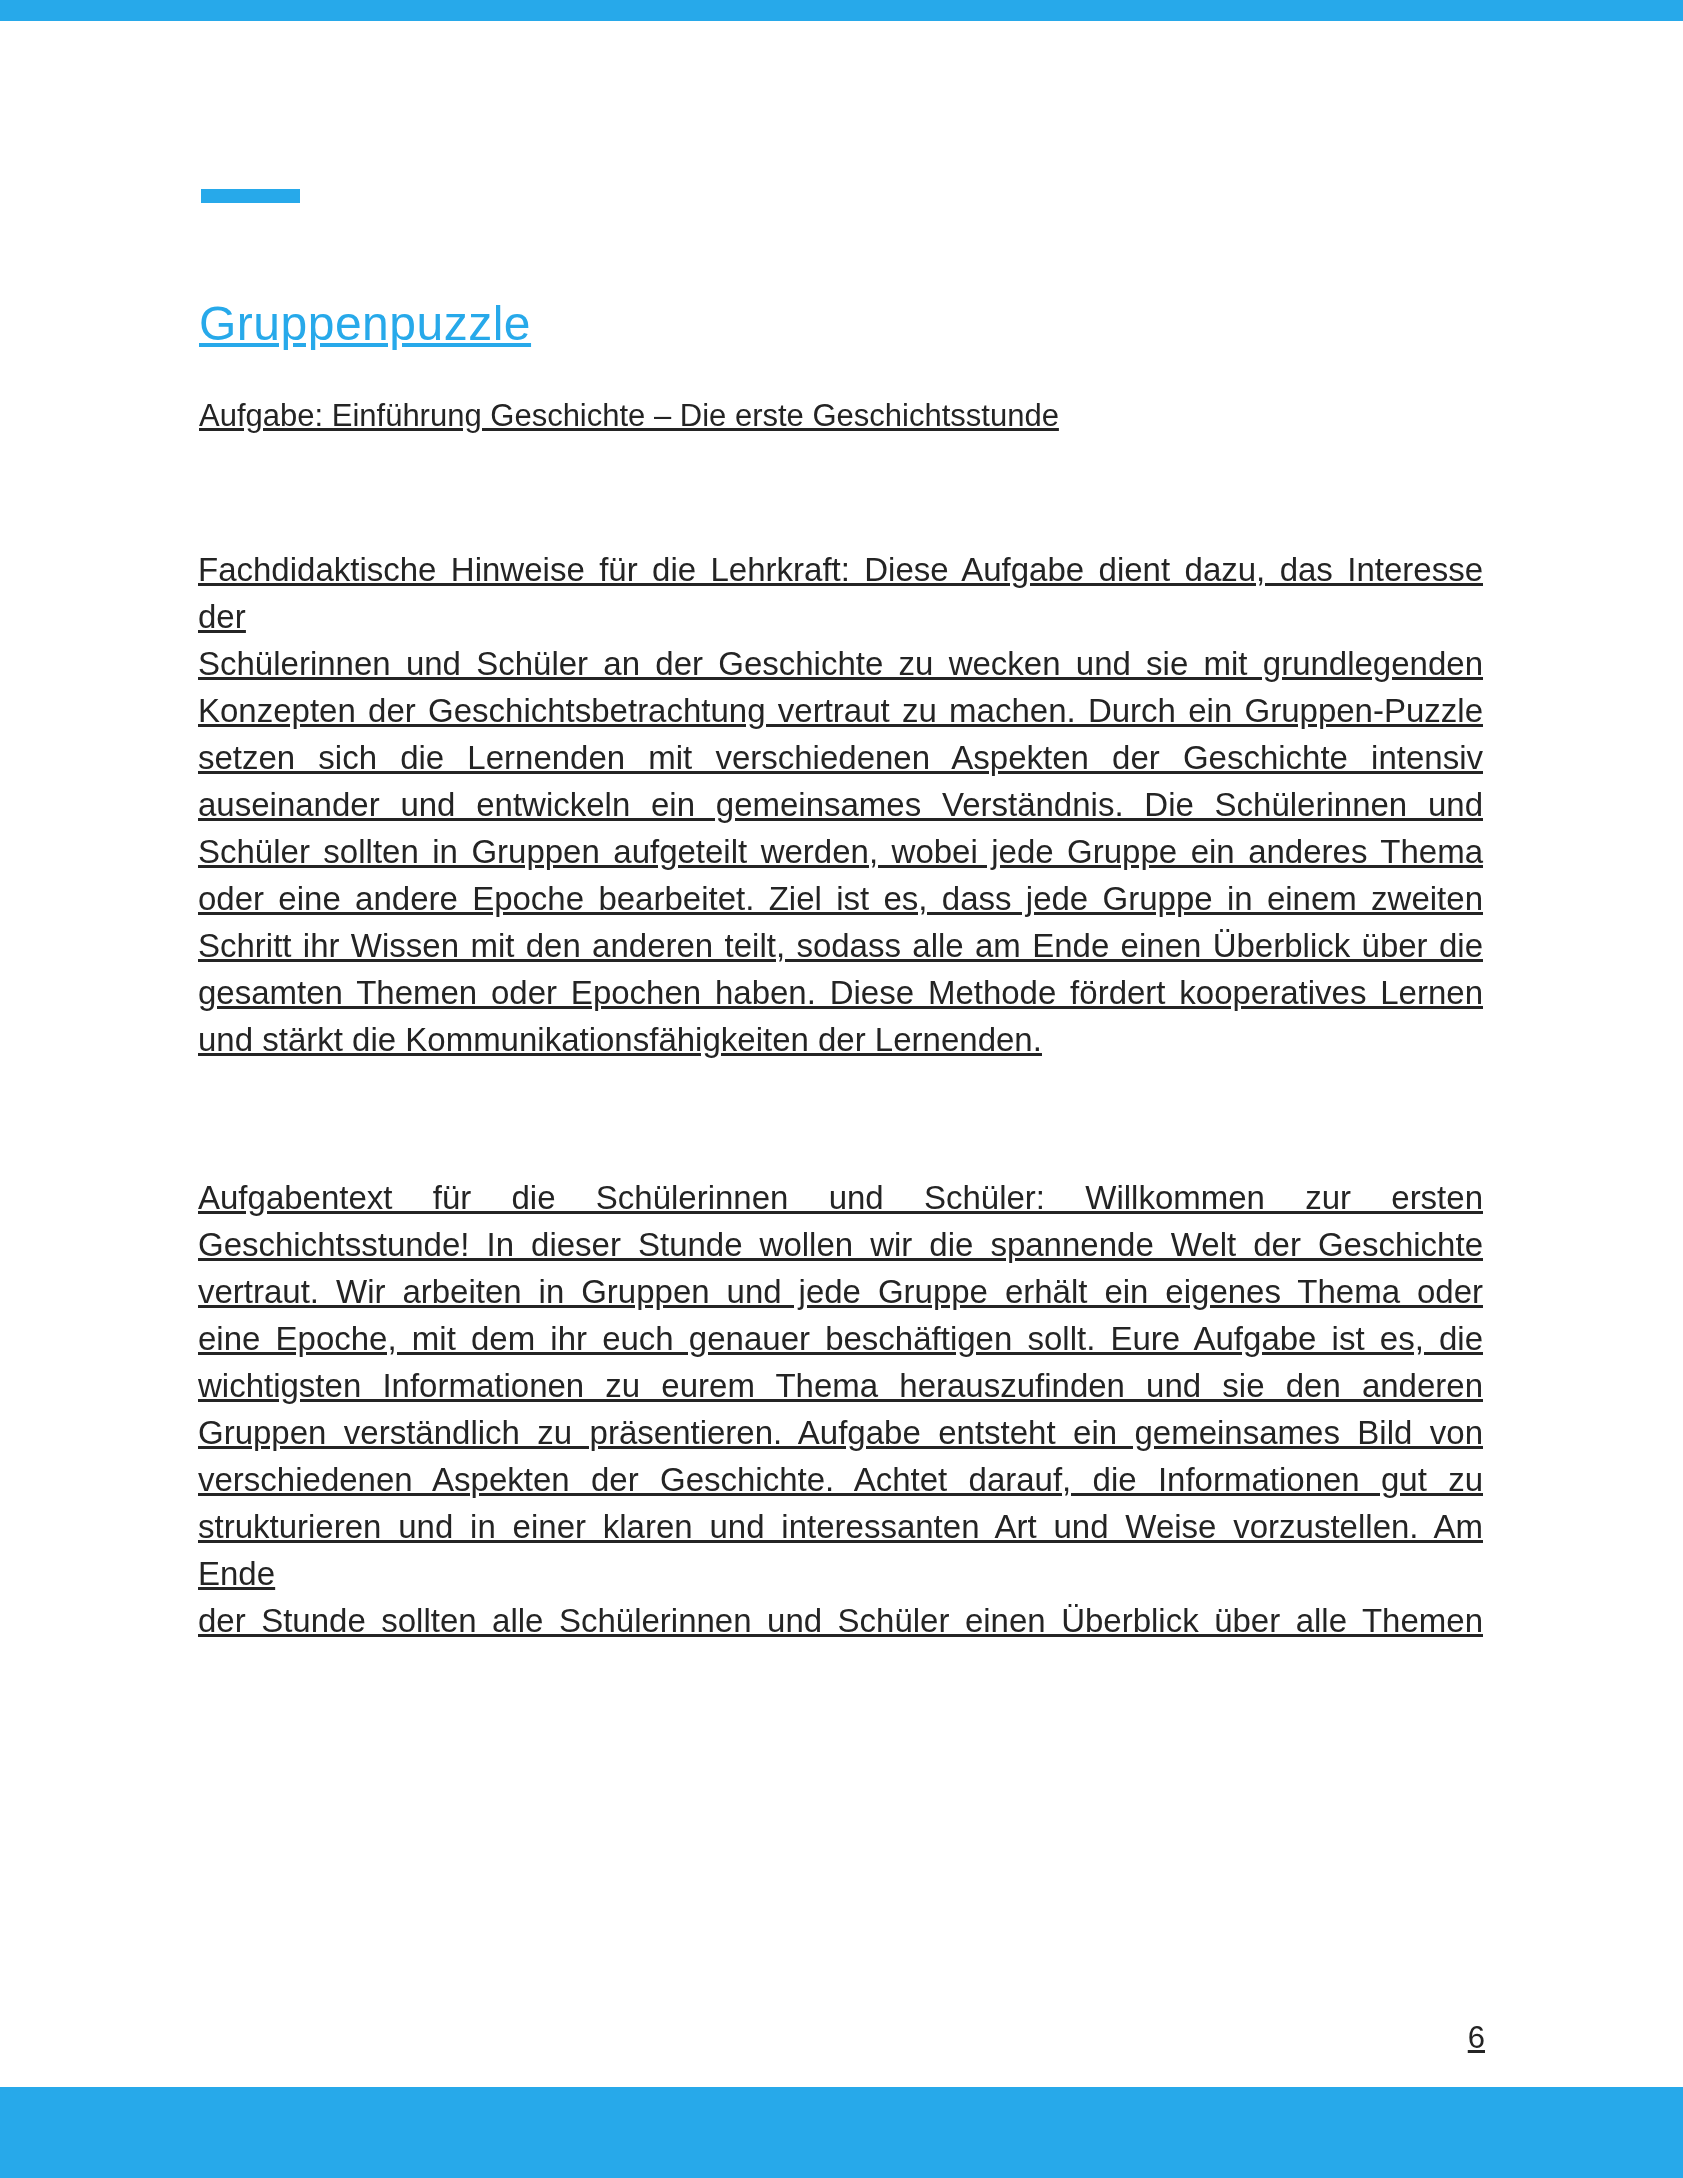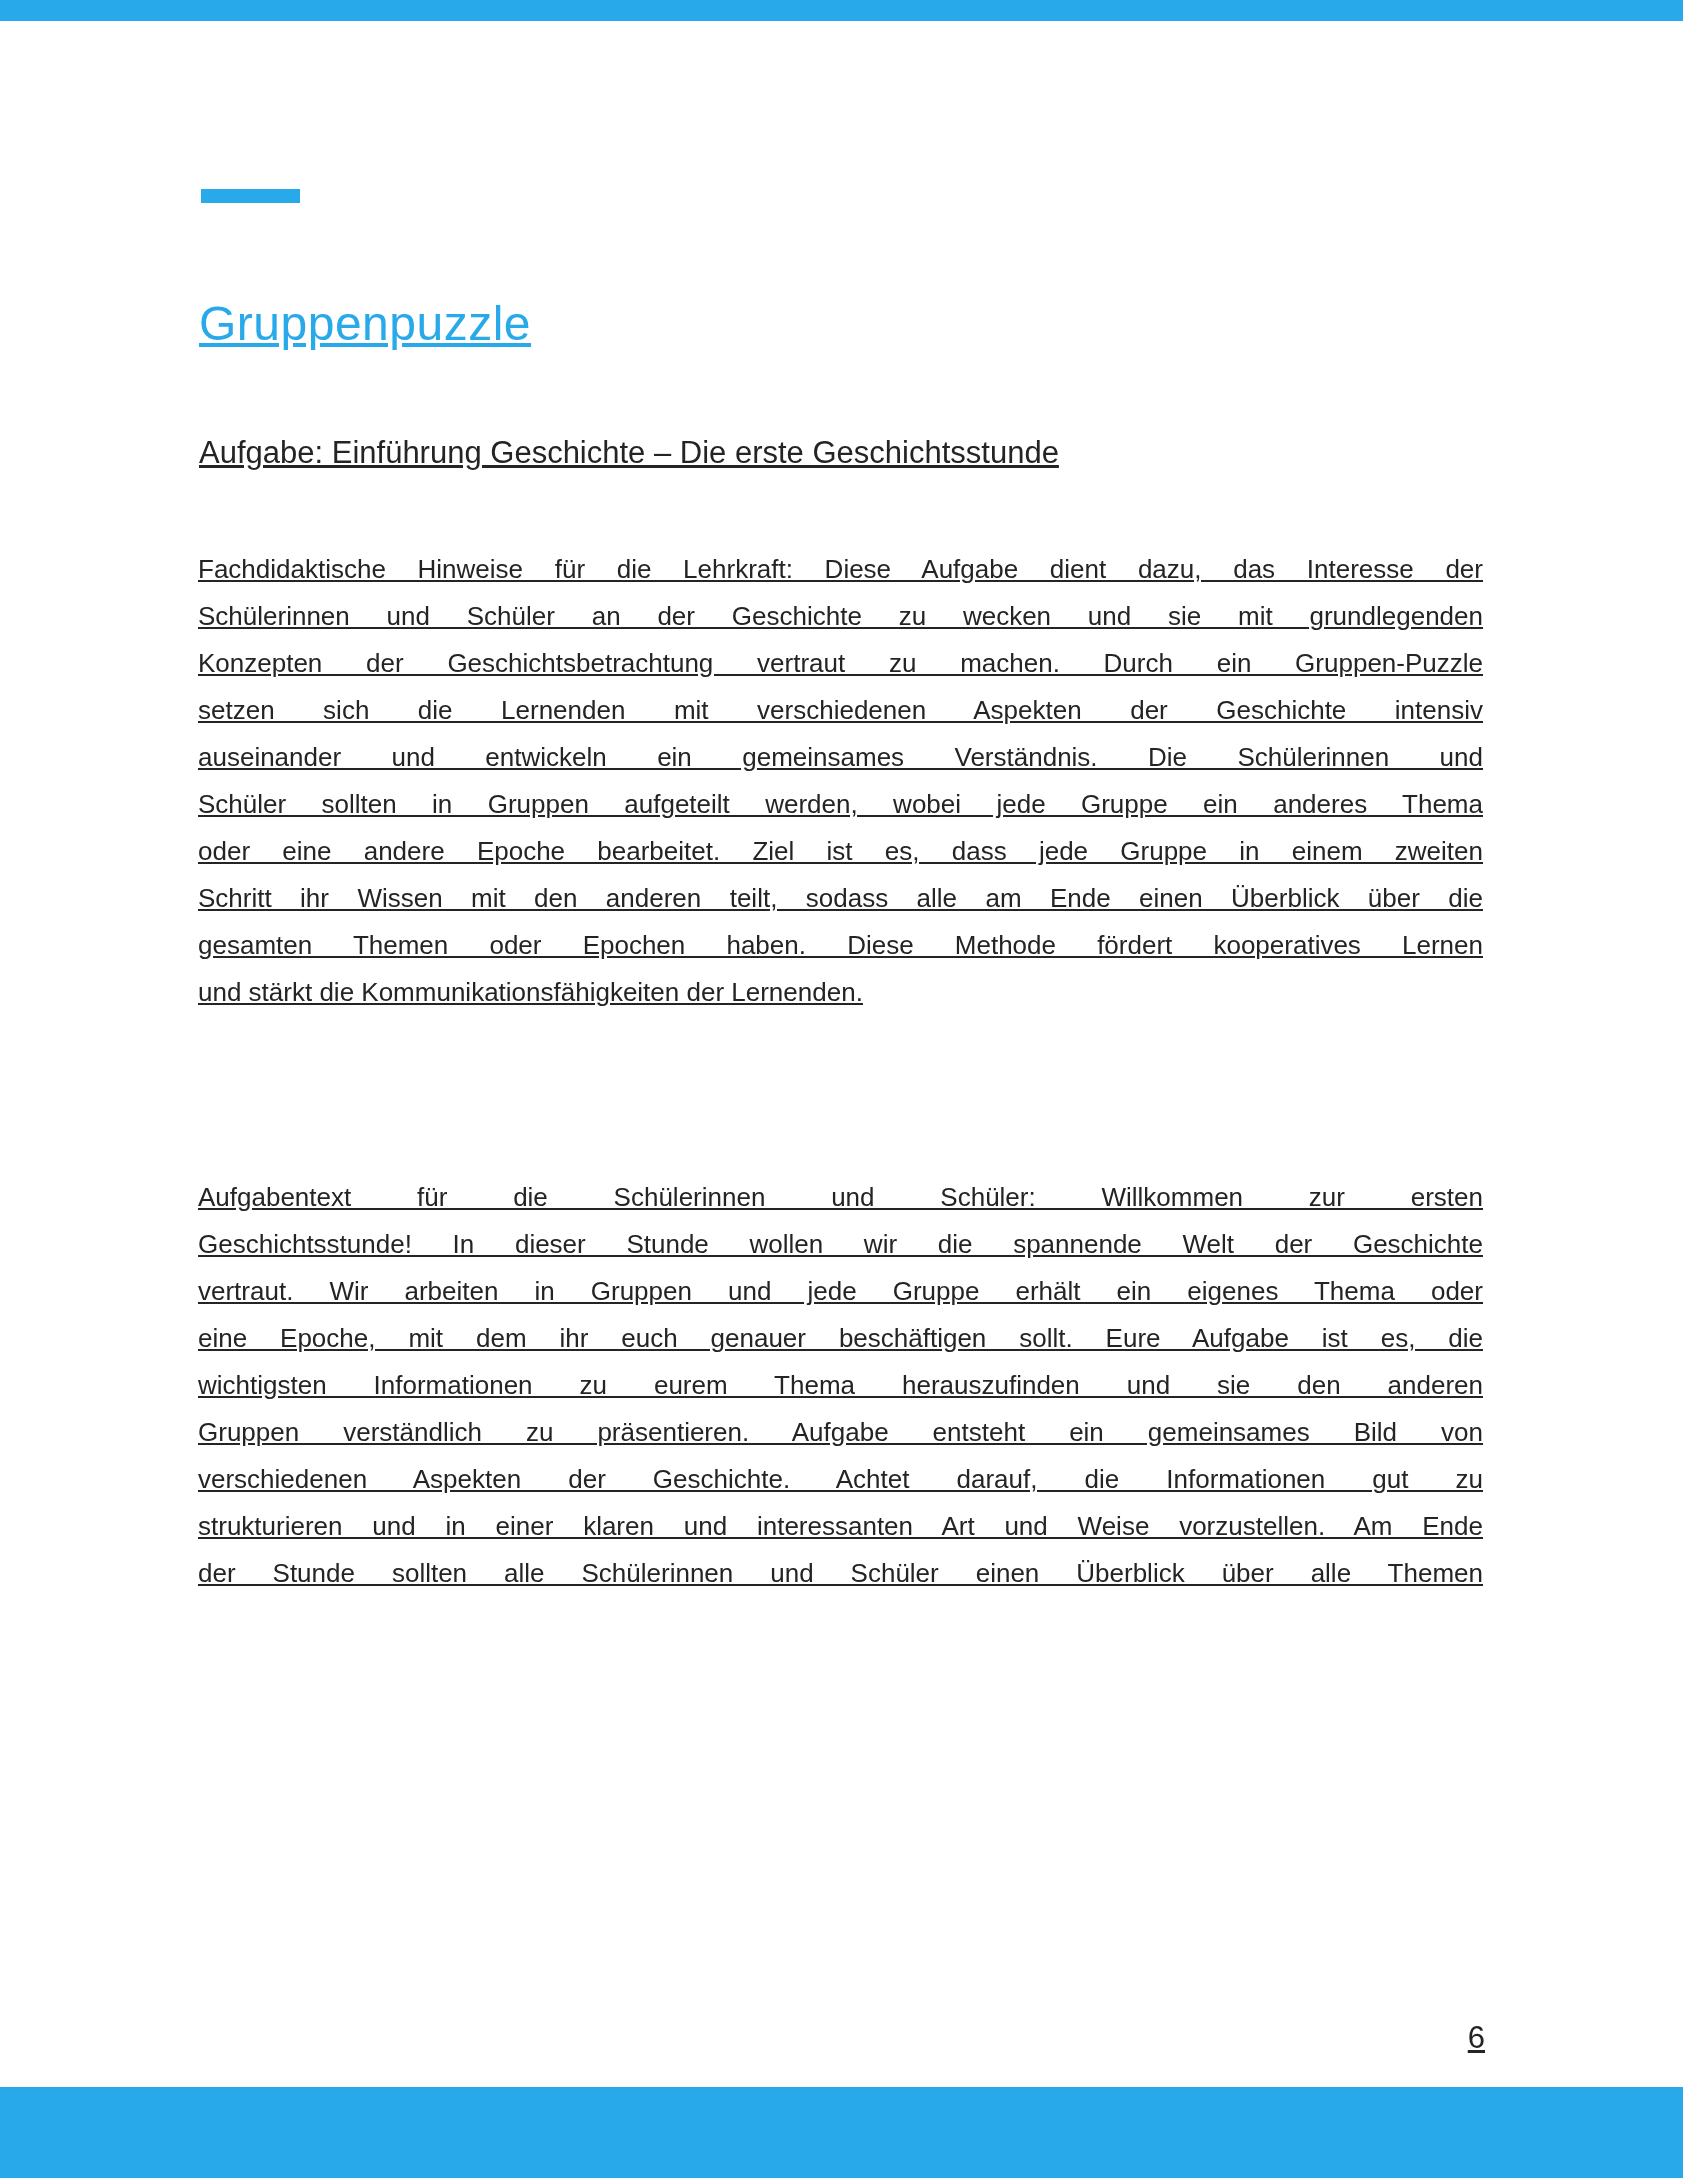--- a/index.html
+++ b/index.html
@@ -40,27 +40,26 @@
     letter-spacing: 0.5px;
     color: var(--accent, #27a9ea);
   }
   .doc-subtitle {
     position: absolute;
     left: 199px; top: 397px;
     width: 1285px;
     font-size: 31px;
     line-height: 1.2;
     font-weight: 400;
-    margin-top: 37px;
   }
   .paragraph {
     position: absolute;
     left: 198px;
     width: 1285px;
-    font-size: 26px;
+    font-size: 33px;
     line-height: 47px;
     font-weight: 400;
   }
   #para-teacher { top: 546px; }
   #para-student { top: 1174px; }
   .paragraph .line {
     display: block;
     text-align: justify;
     text-align-last: justify;
     white-space: normal;

